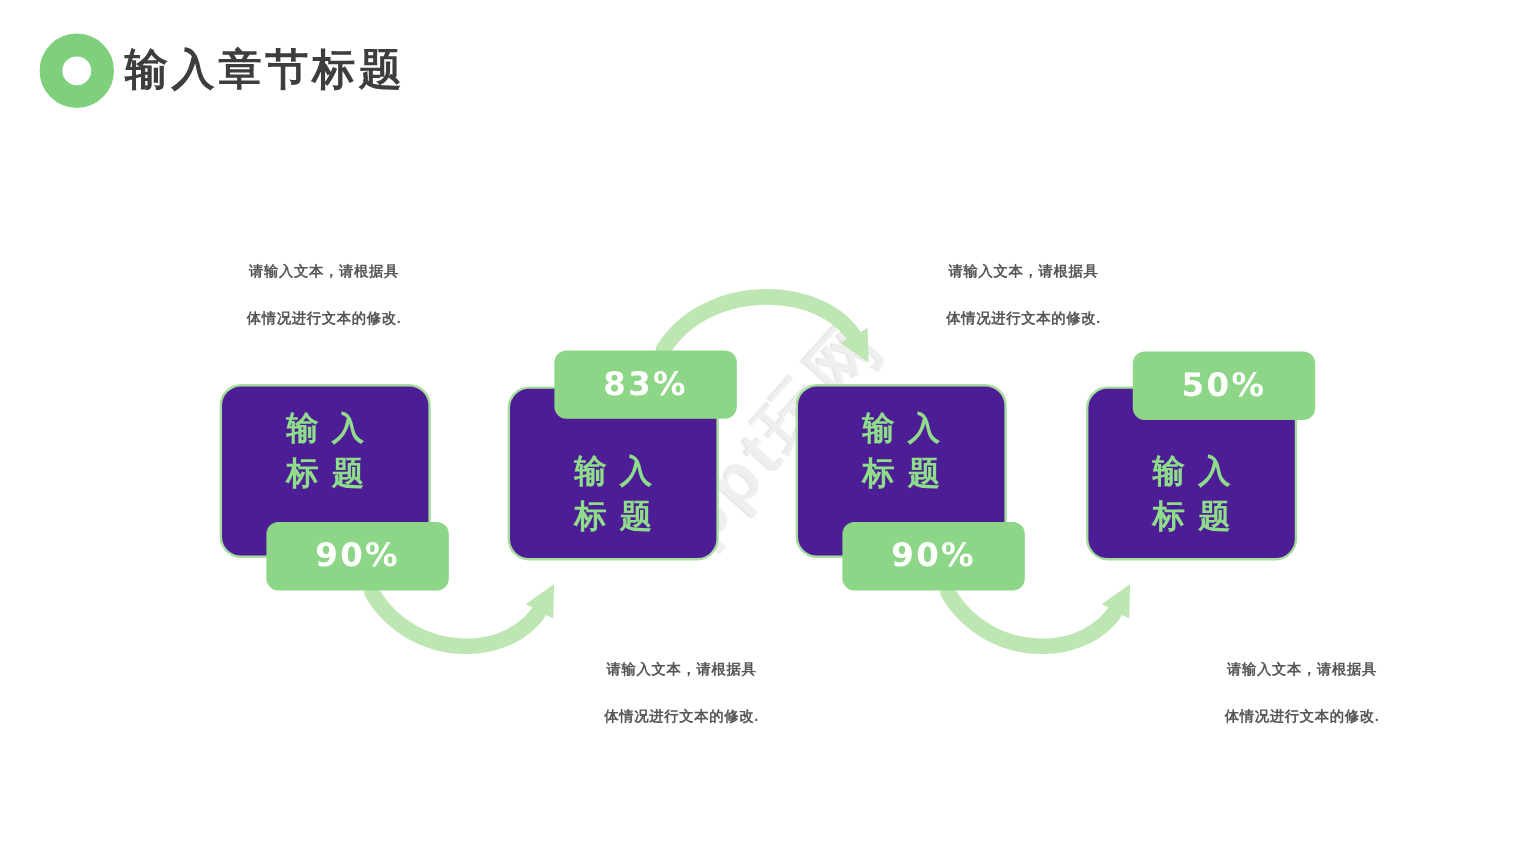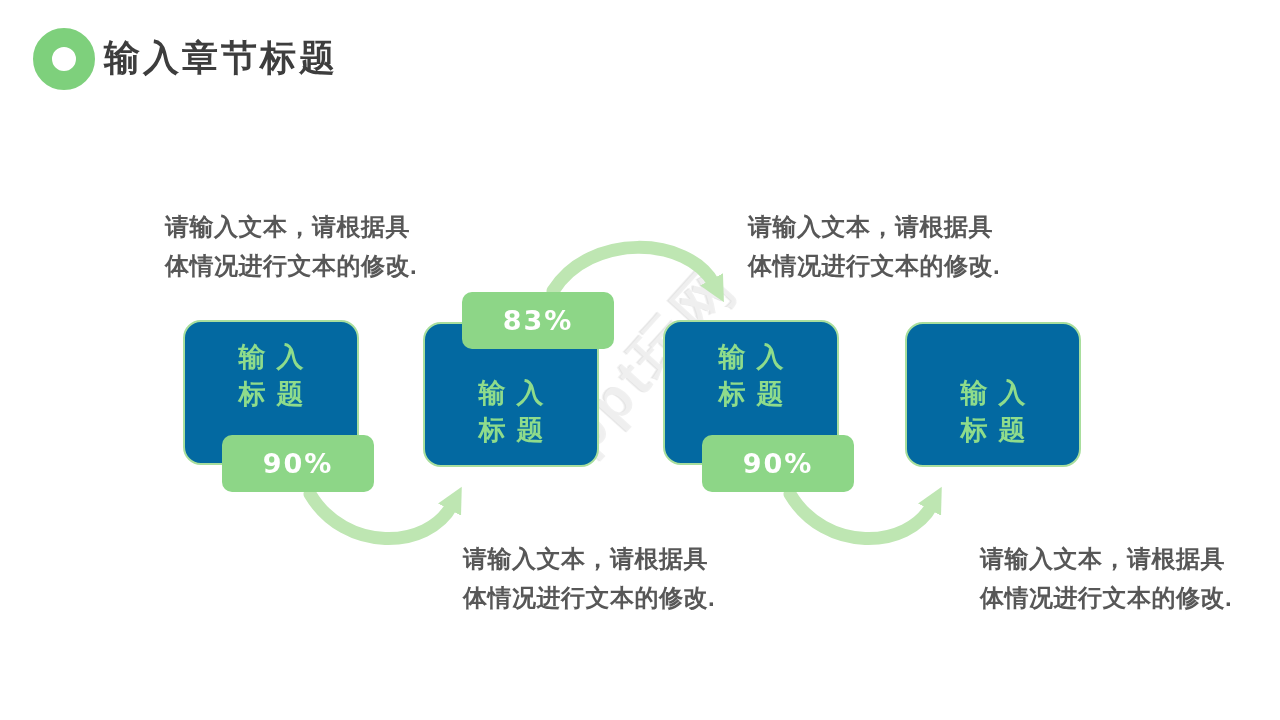--- a/index.html
+++ b/index.html
@@ -63,21 +63,21 @@
   }
   .arrowhead-shape { fill: #bee6b2; }
 
   
   .step-box {
     position: absolute;
     box-sizing: border-box;
     width: 176px; height: 145px;
     border: 2px solid #a8de9d;
     border-radius: 18px;
-    background: #0369a1;
+    background: #4c1d95;
     display: flex;
     flex-direction: column;
     align-items: center;
     justify-content: center;
   }
   .step-box.badge-bottom { padding-bottom: 34px; }
   .step-box.badge-top    { padding-top: 34px; }
   .box-title-line {
     font-size: 27px;
     font-weight: bold;
@@ -103,21 +103,21 @@
     font-weight: bold;
     font-family: "DejaVu Sans", sans-serif;
     letter-spacing: 2px;
   }
 
   
   .caption {
     position: absolute;
     width: 210px;
     text-align: center;
-    font-size: 24px;
+    font-size: 12px;
     font-weight: bold;
     color: #575757;
     line-height: 39px;
     letter-spacing: 0.5px;
     white-space: nowrap;
   }
   .caption-line { display: block; }
 
   
   #box-1 { left: 183px; top: 320px; }
@@ -169,20 +169,21 @@
     <span class="box-title-line">标题</span>
   </div>
   <div class="step-box badge-top" id="box-4">
     <span class="box-title-line">输入</span>
     <span class="box-title-line">标题</span>
   </div>
 
   <div class="percent-badge" id="badge-1">90%</div>
   <div class="percent-badge" id="badge-2">83%</div>
   <div class="percent-badge" id="badge-3">90%</div>
+  <div class="percent-badge" id="badge-4">50%</div>
 
   <div class="caption" id="caption-1">
     <span class="caption-line">请输入文本，请根据具</span>
     <span class="caption-line">体情况进行文本的修改.</span>
   </div>
   <div class="caption" id="caption-2">
     <span class="caption-line">请输入文本，请根据具</span>
     <span class="caption-line">体情况进行文本的修改.</span>
   </div>
   <div class="caption" id="caption-3">

